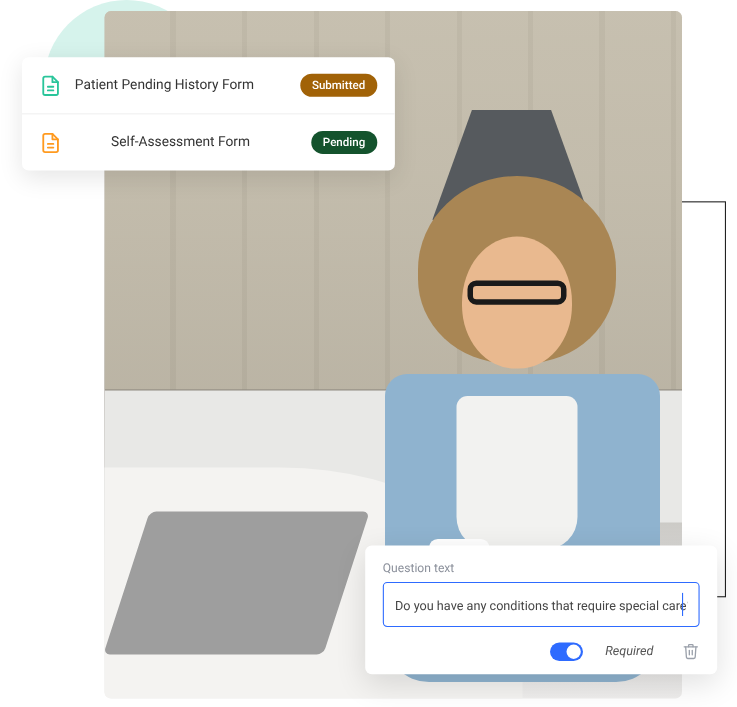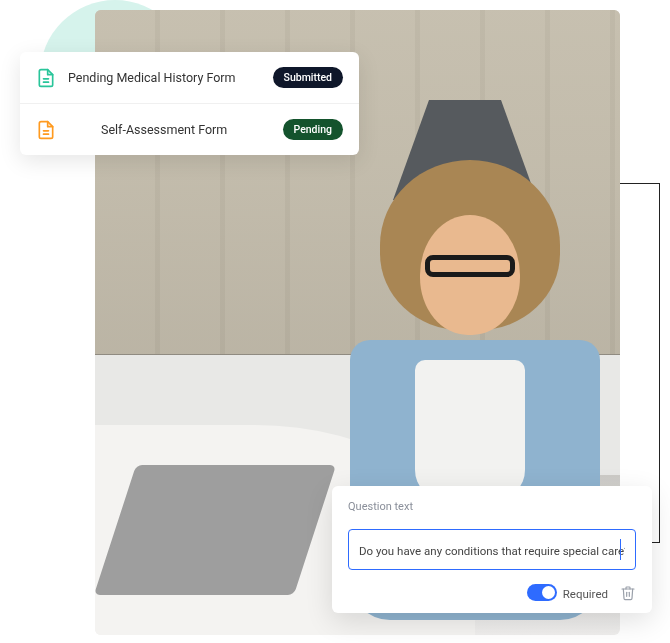--- a/index.html
+++ b/index.html
@@ -129,39 +129,39 @@
     color: #333;
     font-weight: 400;
   }
   .badge {
     font-size: 10.5px;
     font-weight: 500;
     padding: 4px 11px;
     border-radius: 999px;
     color: #fff;
   }
-  .badge.submitted { background: #0f172a; text-align: right; }
+  .badge.submitted { background: #a16207; text-align: right; }
   .badge.pending { background: #14532d; }
 
   
   .question-card {
     position: absolute;
     bottom: 30px;
     right: 18px;
     width: 320px;
     background: #fff;
     border-radius: 6px;
     box-shadow: 0 8px 28px rgba(0,0,0,0.12);
     padding: 14px 16px 12px;
     z-index: 2;
   }
   .q-label {
     font-size: 11px;
     color: #8a8f9a;
-    margin-bottom: 16px;
+    margin-bottom: 6px;
   }
   .q-input-wrap {
     border: 1.5px solid #2e6bff;
     border-radius: 4px;
     padding: 10px 10px;
     margin-bottom: 14px;
     position: relative;
   }
   .q-input {
     width: 100%;
@@ -172,23 +172,24 @@
     font-family: inherit;
     background: transparent;
   }
   .q-caret {
     position: absolute;
     right: 14px; top: 9px; bottom: 9px;
     width: 1px; background: #2e6bff;
   }
   .q-footer {
     display: flex;
-    align-items: flex-end;
+    align-items: flex-start;
     justify-content: flex-end;
-    gap: 6px;
+    gap: 20px;
+    font-style: italic;
   }
   .toggle {
     width: 30px; height: 17px; border-radius: 999px;
     background: #2e6bff; position: relative; cursor: pointer;
   }
   .toggle .knob {
     position: absolute; top: 2px; right: 2px;
     width: 13px; height: 13px; background: #fff; border-radius: 50%;
   }
   .req-label {
@@ -221,21 +222,21 @@
 </div>
 
 <div class="forms-card">
   <div class="form-row">
     <svg class="doc-icon" viewBox="0 0 24 24" fill="none" stroke="#29c59a" stroke-width="2" stroke-linecap="round" stroke-linejoin="round">
       <path d="M14 2H6a2 2 0 0 0-2 2v16a2 2 0 0 0 2 2h12a2 2 0 0 0 2-2V8z"></path>
       <polyline points="14 2 14 8 20 8"></polyline>
       <line x1="9" y1="13" x2="15" y2="13"></line>
       <line x1="9" y1="17" x2="15" y2="17"></line>
     </svg>
-    <span class="form-label">Pending Medical History Form</span>
+    <span class="form-label">Patient Pending History Form</span>
     <span class="badge submitted">Submitted</span>
   </div>
   <div class="form-row">
     <svg class="doc-icon" viewBox="0 0 24 24" fill="none" stroke="#ff9a1f" stroke-width="2" stroke-linecap="round" stroke-linejoin="round">
       <path d="M14 2H6a2 2 0 0 0-2 2v16a2 2 0 0 0 2 2h12a2 2 0 0 0 2-2V8z"></path>
       <polyline points="14 2 14 8 20 8"></polyline>
       <line x1="9" y1="13" x2="15" y2="13"></line>
       <line x1="9" y1="17" x2="15" y2="17"></line>
     </svg>
     <span class="form-label">Self-Assessment Form</span>

